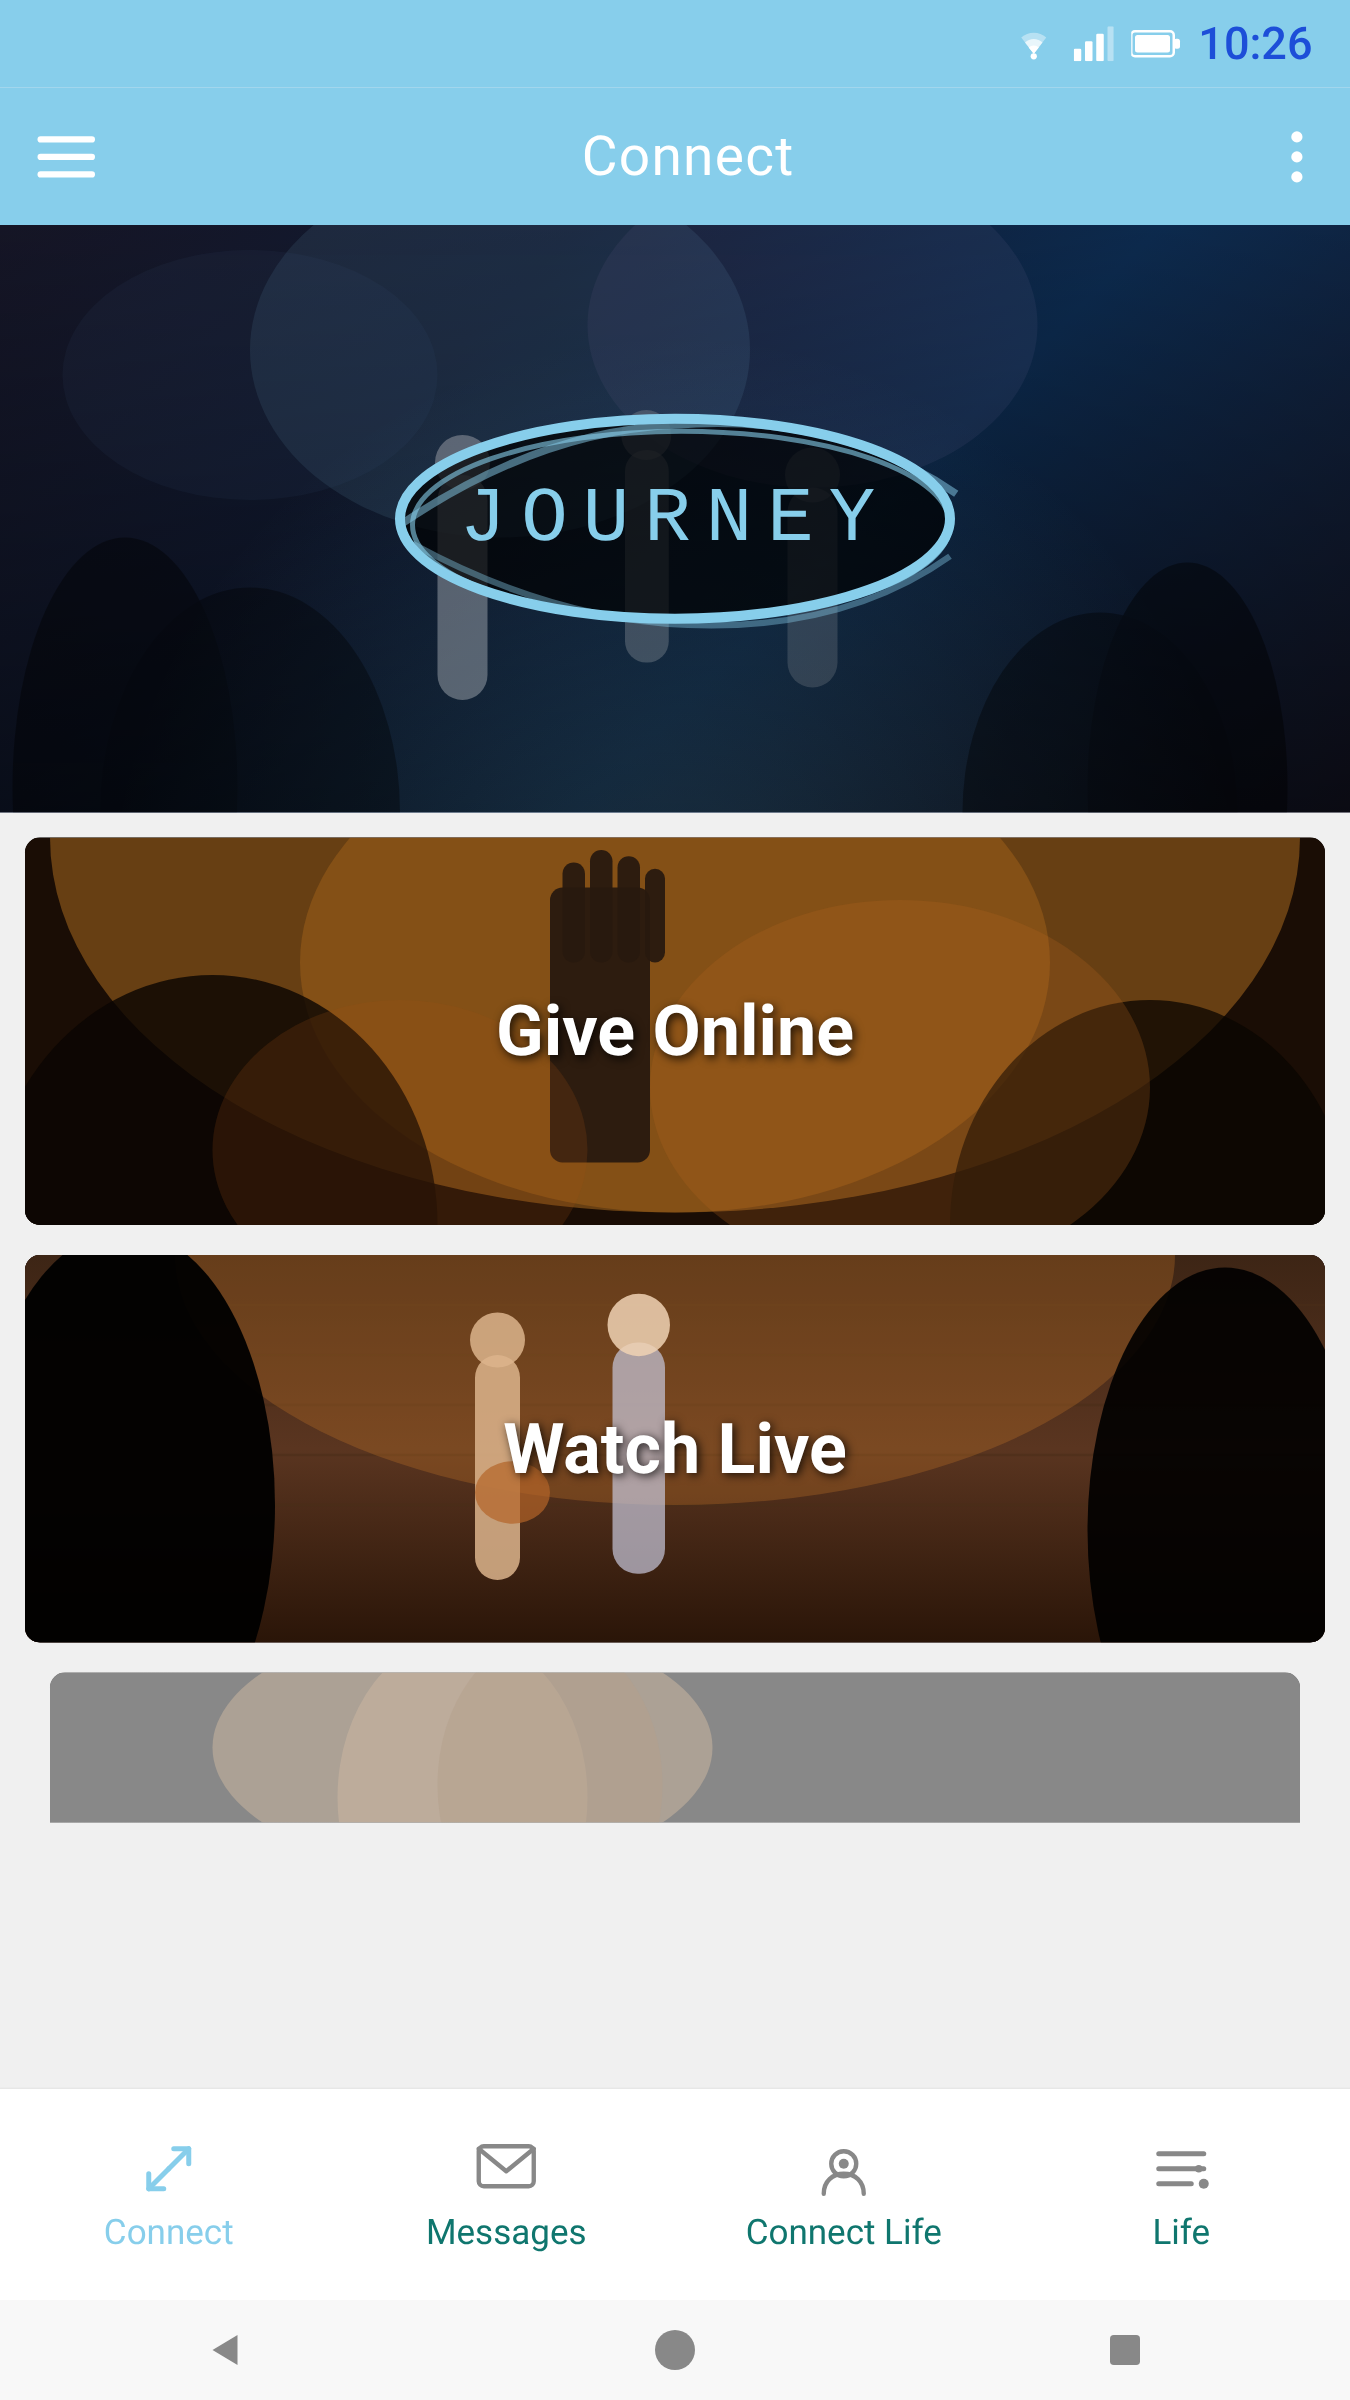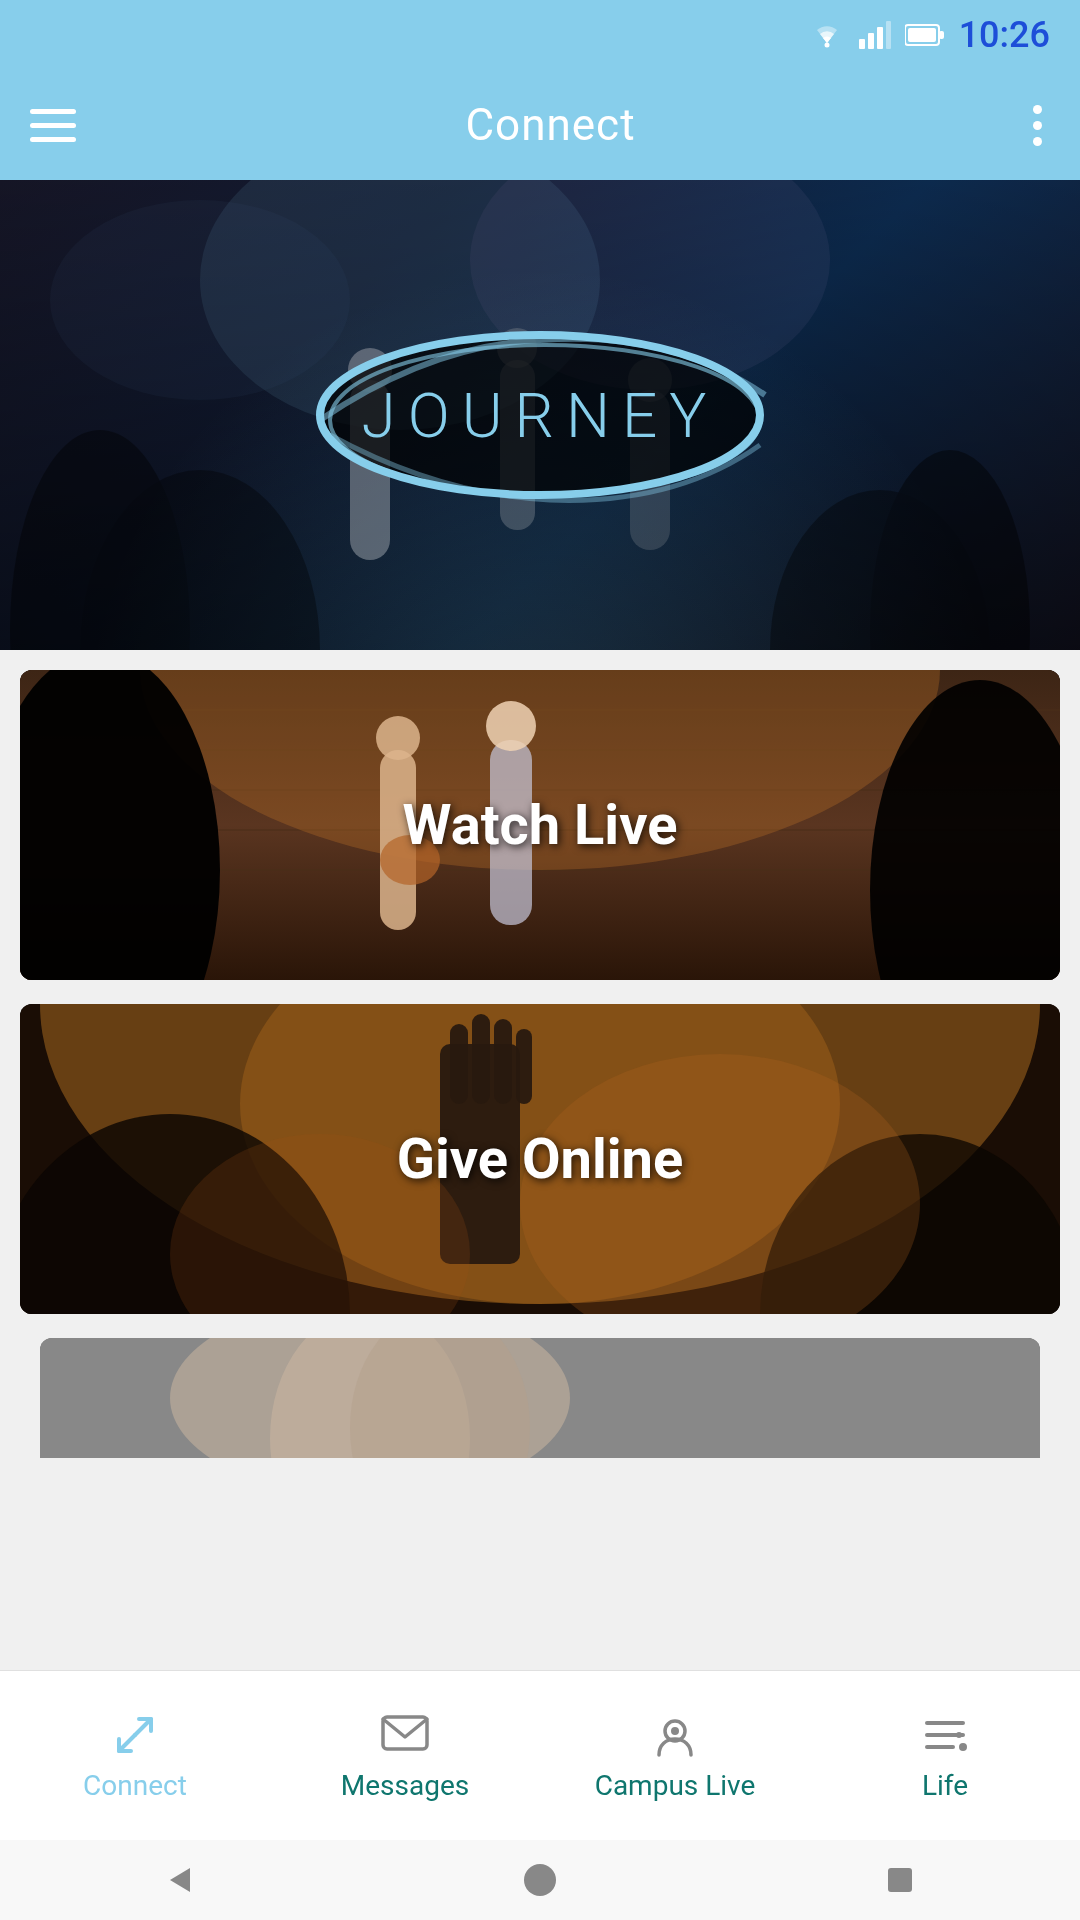--- a/index.html
+++ b/index.html
@@ -105,20 +105,21 @@
         radial-gradient(ellipse at 50% 120%, rgba(135,206,235,0.15) 0%, transparent 60%),
         linear-gradient(180deg, rgba(0,0,0,0.2) 0%, rgba(0,0,0,0.6) 100%);
     }
     .journey-logo {
       position: relative;
       z-index: 10;
       display: flex;
       flex-direction: column;
       align-items: flex-start;
       justify-content: center;
+      font-family: Liberation Mono, monospace;
     }
     .journey-oval {
       position: relative;
       width: 500px;
       height: 200px;
       display: flex;
       align-items: center;
       justify-content: center;
     }
     .journey-oval svg {
@@ -344,20 +345,43 @@
 
           <path d="M30 105 Q140 30 250 25 Q380 15 475 80" stroke="#87CEEB" stroke-width="6" fill="none" opacity="0.5"></path>
           <path d="M40 120 Q150 180 260 185 Q385 190 470 130" stroke="#87CEEB" stroke-width="5" fill="none" opacity="0.4"></path>
         </svg>
         <span class="journey-text">JOURNEY</span>
       </div>
     </div>
   </div>
 
   <div class="cards-container">
+
+    <div class="card card-give-online">
+      <div class="card-give-bg"></div>
+      <svg style="position:absolute;inset:0;width:100%;height:100%;" viewBox="0 0 1040 310" preserveAspectRatio="xMidYMid slice">
+        <rect x="0" y="0" width="1040" height="310" fill="#1a0d05"></rect>
+
+        <ellipse cx="520" cy="0" rx="500" ry="300" fill="rgba(220,140,40,0.4)"></ellipse>
+        <ellipse cx="520" cy="100" rx="300" ry="200" fill="rgba(200,120,30,0.3)"></ellipse>
+
+        <rect x="420" y="40" width="80" height="220" rx="10" fill="rgba(40,25,15,0.95)"></rect>
+        <rect x="430" y="20" width="18" height="80" rx="9" fill="rgba(40,25,15,0.95)"></rect>
+        <rect x="452" y="10" width="18" height="90" rx="9" fill="rgba(40,25,15,0.95)"></rect>
+        <rect x="474" y="15" width="18" height="85" rx="9" fill="rgba(40,25,15,0.95)"></rect>
+        <rect x="496" y="25" width="16" height="75" rx="8" fill="rgba(40,25,15,0.95)"></rect>
+
+        <ellipse cx="150" cy="310" rx="180" ry="200" fill="rgba(10,5,2,0.8)"></ellipse>
+        <ellipse cx="900" cy="310" rx="160" ry="180" fill="rgba(10,5,2,0.75)"></ellipse>
+
+        <ellipse cx="700" cy="200" rx="200" ry="150" fill="rgba(180,100,30,0.25)"></ellipse>
+        <ellipse cx="300" cy="250" rx="150" ry="120" fill="rgba(160,80,20,0.2)"></ellipse>
+      </svg>
+      <span class="card-label">Give Online</span>
+    </div>
 
     <div class="card card-watch-live">
       <div class="card-watch-bg"></div>
 
       <svg style="position:absolute;inset:0;width:100%;height:100%;" viewBox="0 0 1040 310" preserveAspectRatio="xMidYMid slice">
 
         <rect x="0" y="0" width="1040" height="310" fill="#2d1810"></rect>
         <rect x="0" y="0" width="1040" height="310" fill="url(#woodGrad)"></rect>
         <defs>
           <linearGradient id="woodGrad" x1="0" y1="0" x2="0" y2="1">
@@ -383,43 +407,20 @@
         <ellipse cx="378" cy="68" rx="22" ry="22" fill="rgba(220,180,140,0.85)"></ellipse>
 
         <ellipse cx="390" cy="190" rx="30" ry="25" fill="rgba(180,100,40,0.7)"></ellipse>
 
         <rect x="470" y="70" width="42" height="185" rx="20" fill="rgba(200,200,220,0.7)"></rect>
         <ellipse cx="491" cy="56" rx="25" ry="25" fill="rgba(240,210,180,0.85)"></ellipse>
       </svg>
       <span class="card-label">Watch Live</span>
     </div>
 
-    <div class="card card-give-online">
-      <div class="card-give-bg"></div>
-      <svg style="position:absolute;inset:0;width:100%;height:100%;" viewBox="0 0 1040 310" preserveAspectRatio="xMidYMid slice">
-        <rect x="0" y="0" width="1040" height="310" fill="#1a0d05"></rect>
-
-        <ellipse cx="520" cy="0" rx="500" ry="300" fill="rgba(220,140,40,0.4)"></ellipse>
-        <ellipse cx="520" cy="100" rx="300" ry="200" fill="rgba(200,120,30,0.3)"></ellipse>
-
-        <rect x="420" y="40" width="80" height="220" rx="10" fill="rgba(40,25,15,0.95)"></rect>
-        <rect x="430" y="20" width="18" height="80" rx="9" fill="rgba(40,25,15,0.95)"></rect>
-        <rect x="452" y="10" width="18" height="90" rx="9" fill="rgba(40,25,15,0.95)"></rect>
-        <rect x="474" y="15" width="18" height="85" rx="9" fill="rgba(40,25,15,0.95)"></rect>
-        <rect x="496" y="25" width="16" height="75" rx="8" fill="rgba(40,25,15,0.95)"></rect>
-
-        <ellipse cx="150" cy="310" rx="180" ry="200" fill="rgba(10,5,2,0.8)"></ellipse>
-        <ellipse cx="900" cy="310" rx="160" ry="180" fill="rgba(10,5,2,0.75)"></ellipse>
-
-        <ellipse cx="700" cy="200" rx="200" ry="150" fill="rgba(180,100,30,0.25)"></ellipse>
-        <ellipse cx="300" cy="250" rx="150" ry="120" fill="rgba(160,80,20,0.2)"></ellipse>
-      </svg>
-      <span class="card-label">Give Online</span>
-    </div>
-
     <div class="partial-card">
       <div class="partial-card-bg"></div>
       <svg style="position:absolute;inset:0;width:100%;height:100%;" viewBox="0 0 1040 120" preserveAspectRatio="xMidYMid slice">
         <rect x="0" y="0" width="1040" height="120" fill="#888"></rect>
         <ellipse cx="350" cy="60" rx="200" ry="100" fill="rgba(255,220,180,0.3)"></ellipse>
 
         <ellipse cx="350" cy="100" rx="100" ry="130" fill="rgba(200,180,160,0.6)"></ellipse>
         <ellipse cx="420" cy="90" rx="90" ry="120" fill="rgba(180,160,140,0.5)"></ellipse>
       </svg>
     </div>
@@ -453,21 +454,21 @@
   </div>
 
   <div class="nav-item">
     <div class="nav-icon">
       <svg viewBox="0 0 52 52" fill="none" xmlns="http://www.w3.org/2000/svg">
         <circle cx="26" cy="22" r="10" stroke="#888" stroke-width="3.5"></circle>
         <path d="M10 46c0-10 7-16 16-16s16 6 16 16" stroke="#888" stroke-width="3.5" stroke-linecap="round" fill="none"></path>
         <circle cx="26" cy="22" r="4" fill="#888"></circle>
       </svg>
     </div>
-    <span class="nav-label">Campus Live</span>
+    <span class="nav-label">Connect Life</span>
   </div>
 
   <div class="nav-item">
     <div class="nav-icon">
       <svg viewBox="0 0 52 52" fill="none" xmlns="http://www.w3.org/2000/svg">
         <line x1="8" y1="14" x2="44" y2="14" stroke="#888" stroke-width="4" stroke-linecap="round"></line>
         <line x1="8" y1="26" x2="44" y2="26" stroke="#888" stroke-width="4" stroke-linecap="round"></line>
         <line x1="8" y1="38" x2="34" y2="38" stroke="#888" stroke-width="4" stroke-linecap="round"></line>
         <circle cx="44" cy="38" r="4" fill="#888"></circle>
         <circle cx="40" cy="26" r="3" fill="#888"></circle>

